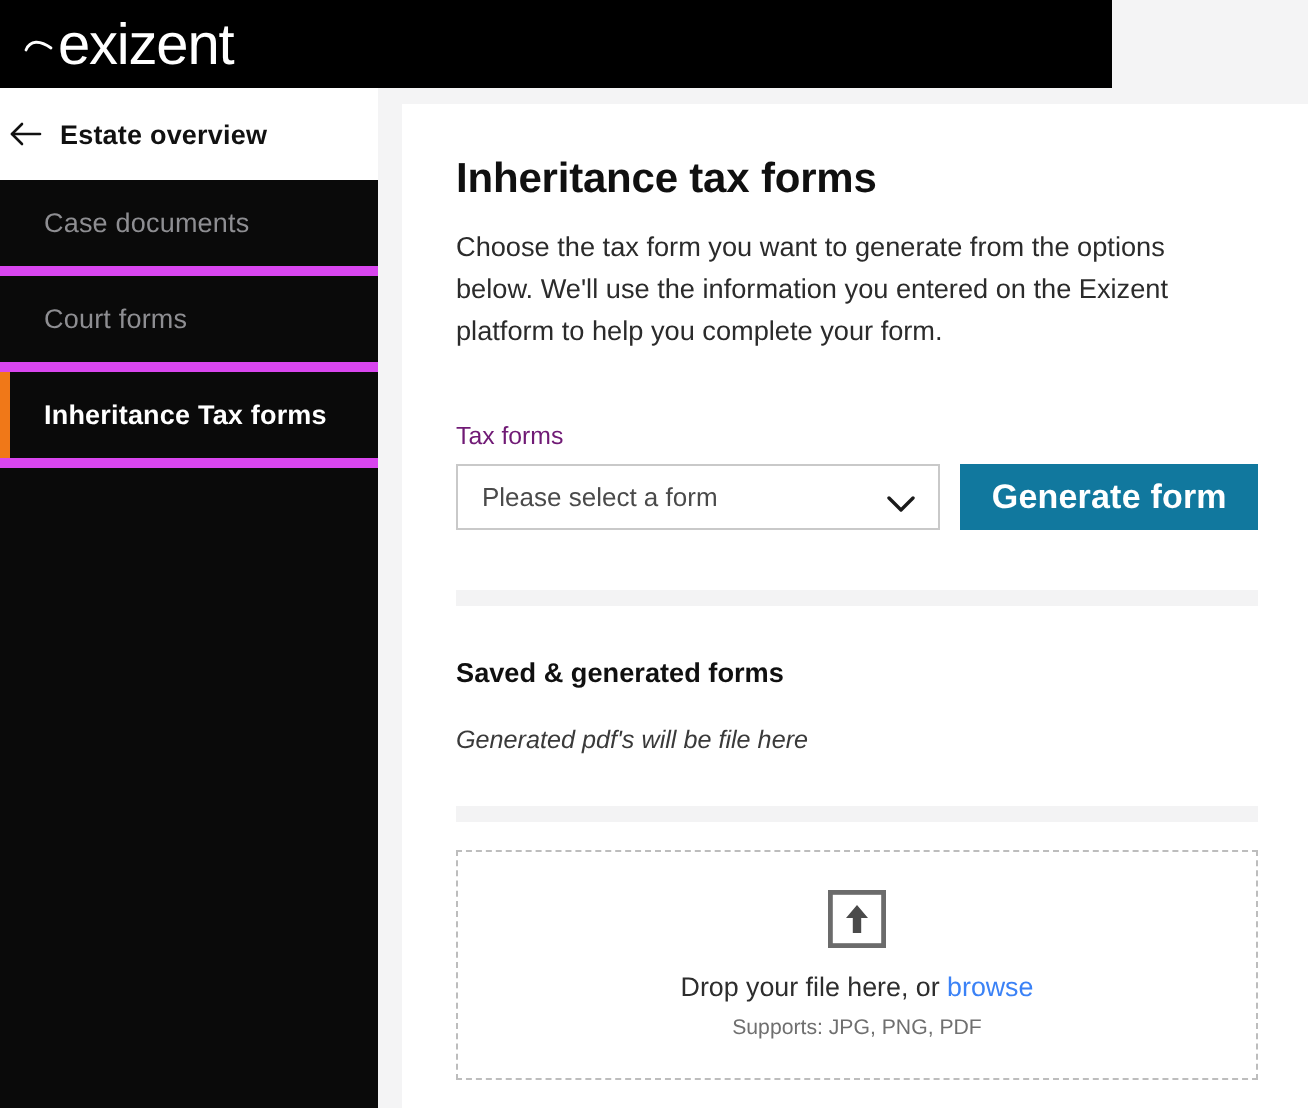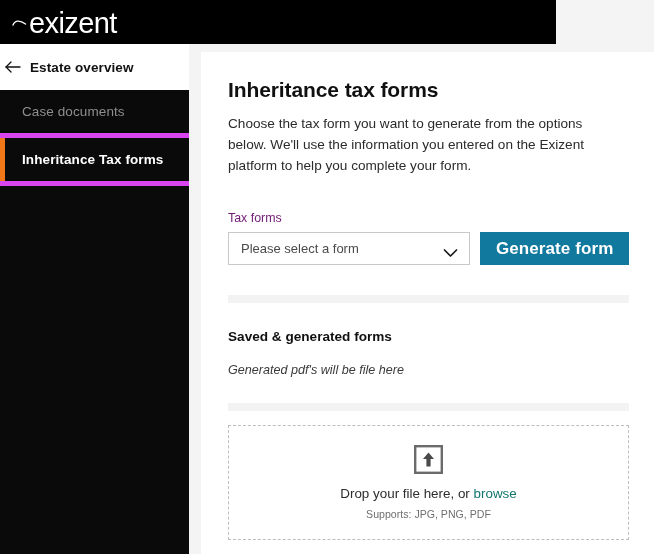--- a/index.html
+++ b/index.html
@@ -240,21 +240,21 @@
     width: 29px;
     height: 29px;
     display: block;
     margin-bottom: 12px;
   }
   .drop-text {
     font-size: 13.4px;
     color: #2d2d2d;
   }
   .browse-link {
-    color: #0f766e;
+    color: #3b82f6;
     cursor: pointer;
     text-align: right;
   }
   .supports-text {
     font-size: 10.6px;
     color: #6f6f6f;
     margin-top: 7px;
   }
 </style>
 </head>
@@ -281,20 +281,23 @@
           <path d="M16 7 H2" stroke="#111111" stroke-width="1.3" stroke-linecap="round"></path>
           <path d="M7 2 L2 7 L7 12" stroke="#111111" stroke-width="1.3" fill="none" stroke-linecap="round" stroke-linejoin="round"></path>
         </svg>
       </span>
       <span class="estate-label">Estate overview</span>
     </div>
 
     <nav class="nav">
       <div class="nav-item">
         <span>Case documents</span>
+      </div>
+      <div class="nav-item">
+        <span>Court forms</span>
       </div>
       <div class="nav-item active">
         <span>Inheritance Tax forms</span>
       </div>
     </nav>
 
   </div>
 
   <div class="content">
     <div class="inner">

